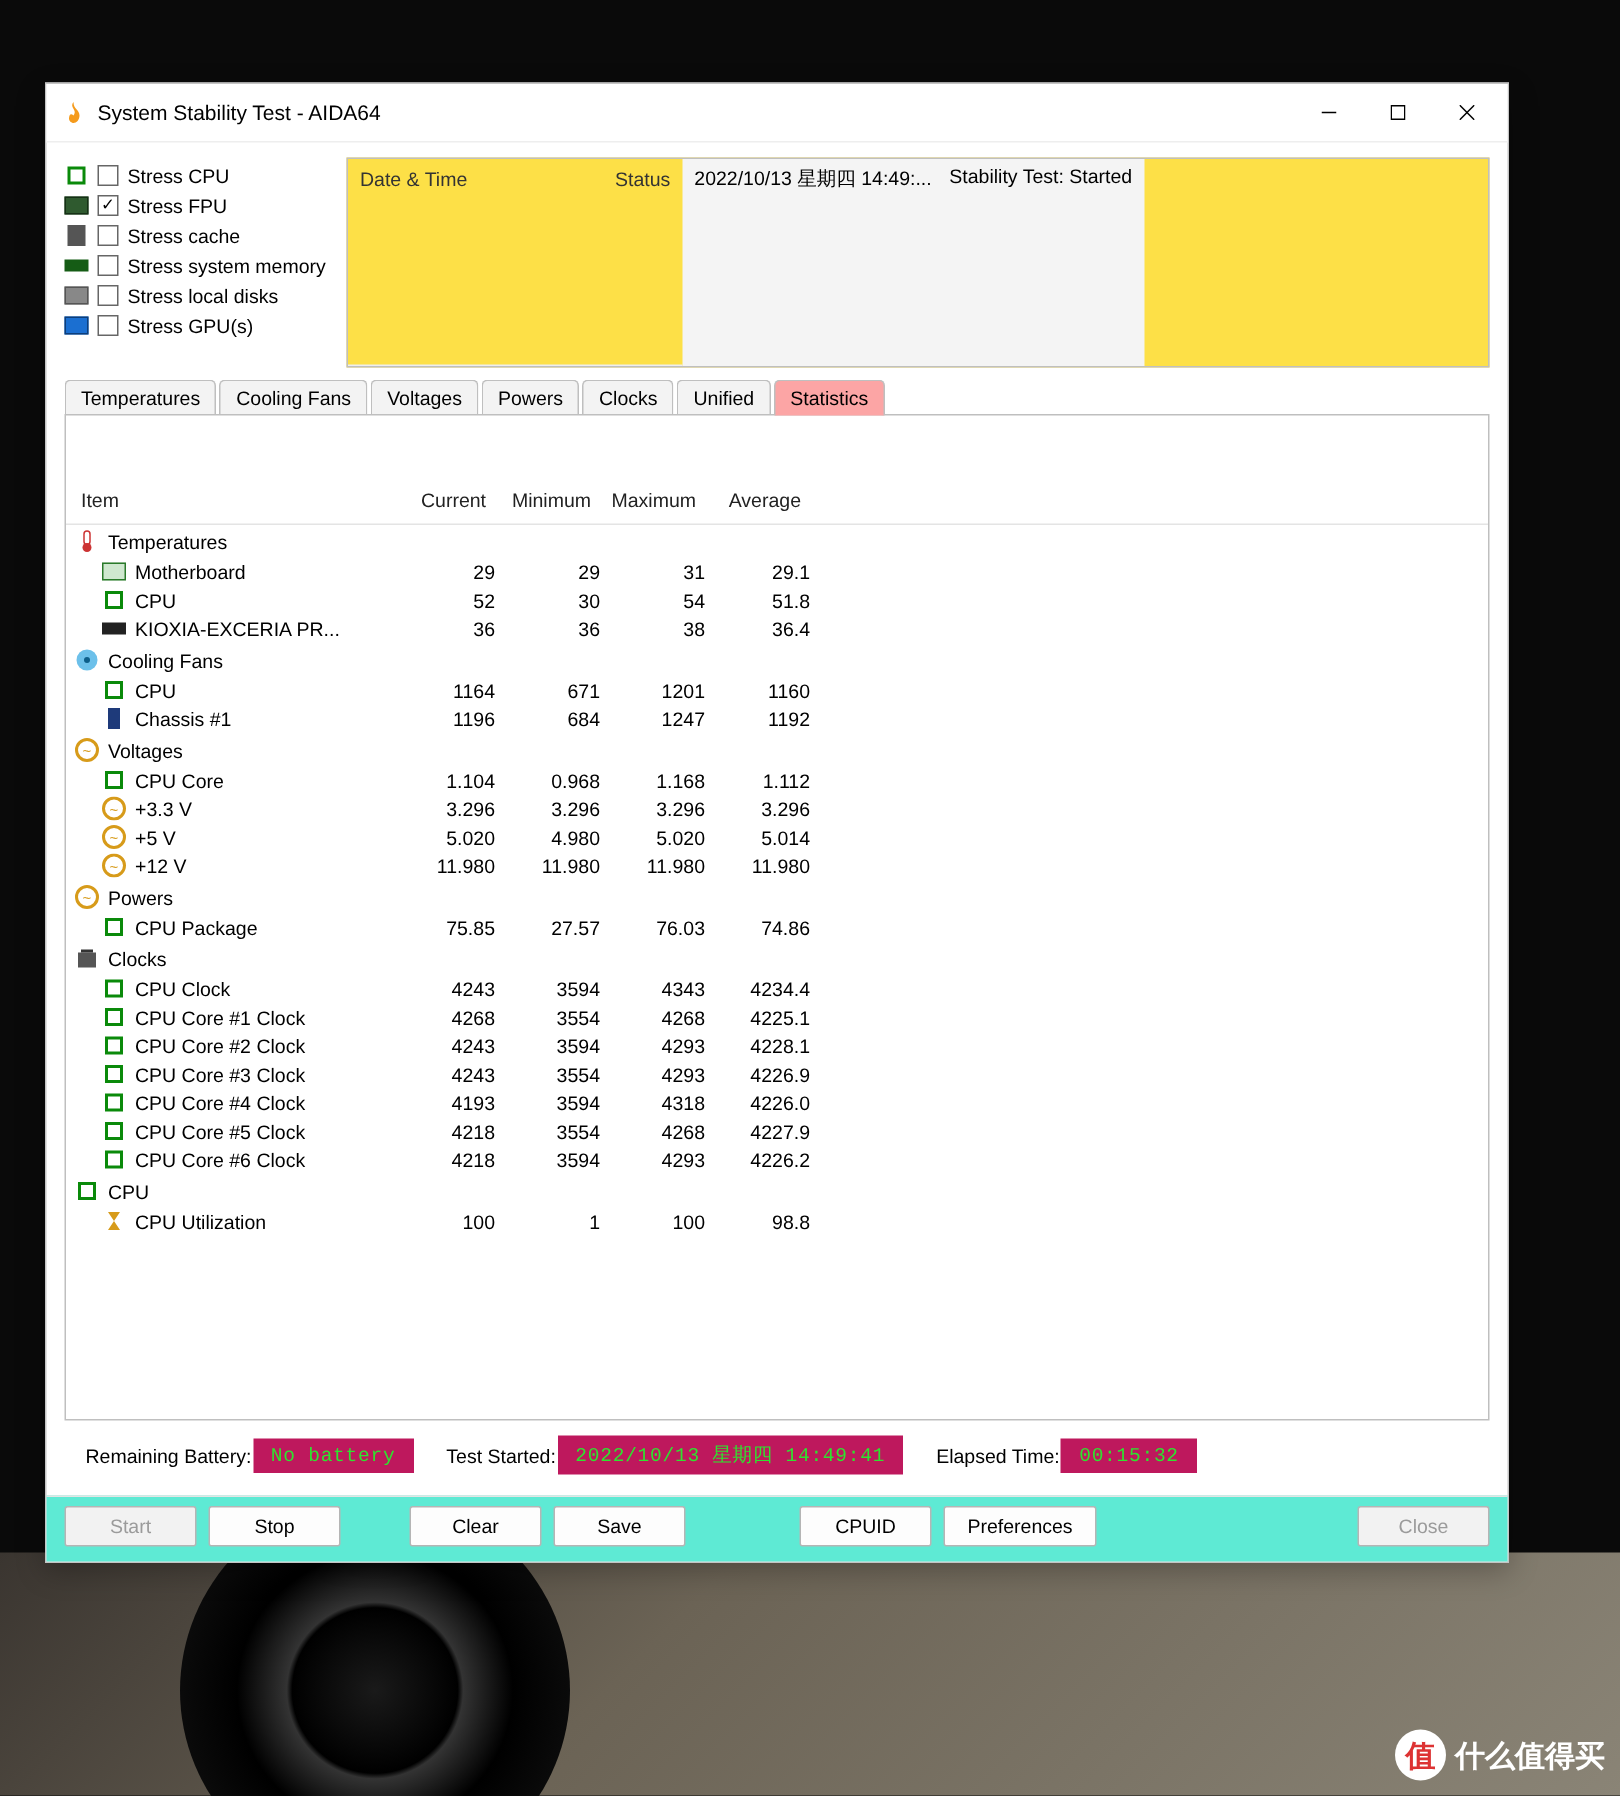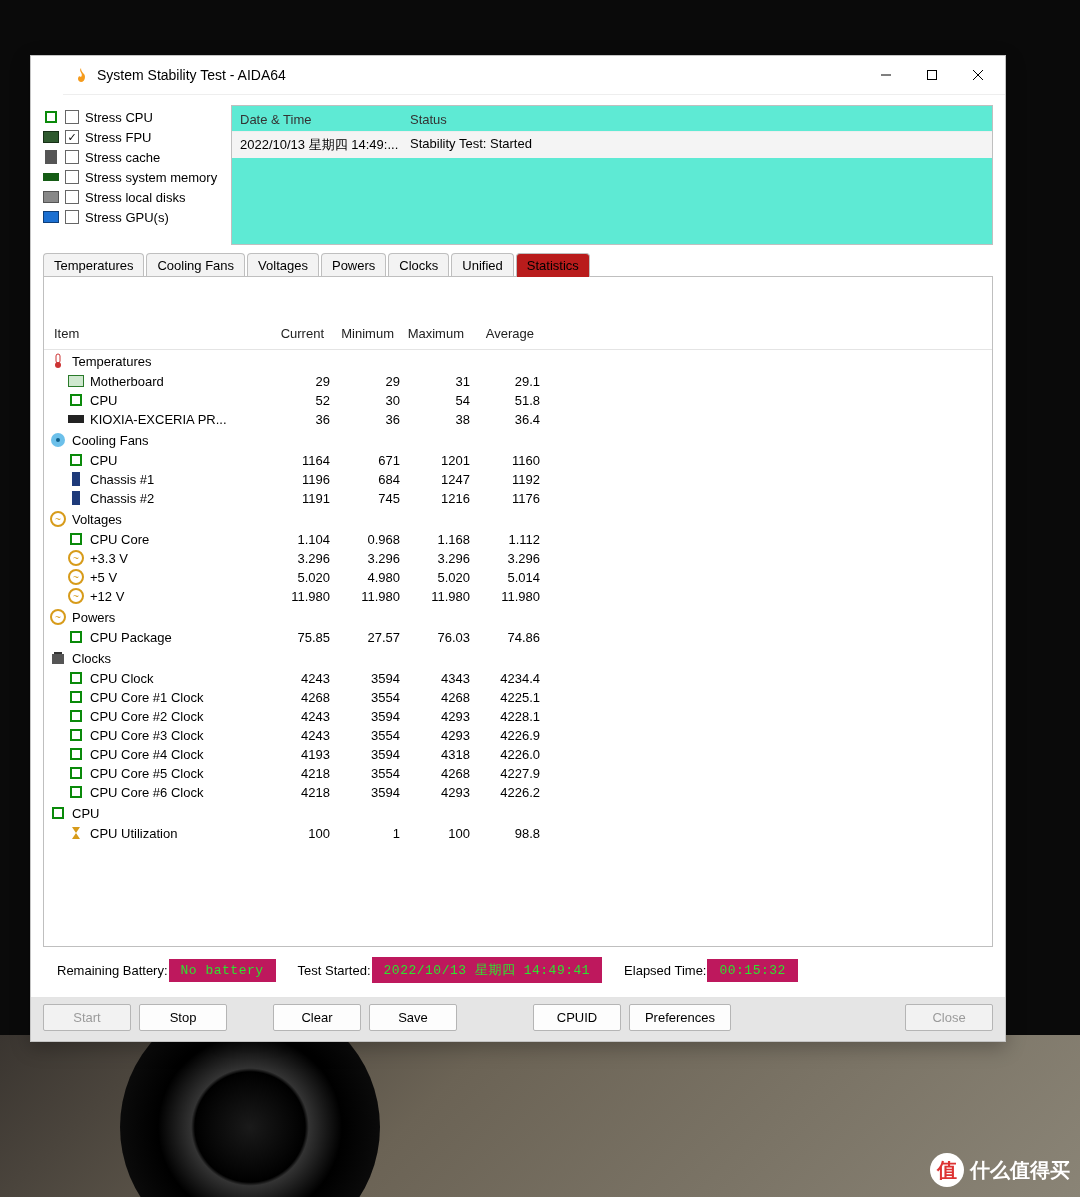--- a/index.html
+++ b/index.html
@@ -1,54 +1,54 @@
 <!DOCTYPE html>
 <html><head>
 <meta charset="utf-8">
 <style>
   html,body{margin:0;padding:0;width:1080px;height:1197px;overflow:hidden;background:#0a0a0a;font-family:"Segoe UI",Tahoma,sans-serif;font-size:14px;color:#000;}
   .bg-photo{position:absolute;left:0;top:1035px;width:1080px;height:162px;background:linear-gradient(135deg,#3a3530 0%,#6b6355 40%,#8a8476 100%);}
   .wheel{position:absolute;left:120px;bottom:-60px;width:260px;height:260px;border-radius:50%;background:radial-gradient(circle,#1a1a1a 0%,#000 30%,#333 32%,#000 50%,#0a0a0a 70%);} 
   .app{position:absolute;left:30px;top:55px;width:974px;height:985px;background:#fff;border:1px solid #c4c4c4;display:flex;flex-direction:column;box-shadow:0 6px 18px rgba(0,0,0,.25);}
-  .titlebar{height:38px;display:flex;align-items:center;padding:0 4px 0 10px;background:#fff;border-bottom:1px solid #eee;margin-left:32px;}
+  .titlebar{height:38px;display:flex;align-items:center;padding:0 4px 0 10px;background:#fff;border-bottom:1px solid #eee;}
   .titlebar .flame{width:16px;height:16px;margin-right:8px;}
   .titlebar .title{flex:0 0 auto;font-size:14px;}
   .titlebar .spacer{flex:1;}
   .winbtn{width:46px;height:32px;display:flex;align-items:center;justify-content:center;}
   .winbtn svg{width:10px;height:10px;}
   .body{flex:1;display:flex;flex-direction:column;padding:10px 12px 8px 12px;}
   .top-row{display:flex;gap:8px;height:140px;}
   .stress-col{width:180px;display:flex;flex-direction:column;gap:4px;padding-top:4px;}
   .stress-item{display:flex;align-items:center;gap:6px;font-size:13px;}
   .stress-item .icon-box{width:16px;height:16px;display:flex;align-items:center;justify-content:center;}
   .chk{width:14px;height:14px;border:1px solid #666;box-sizing:border-box;display:flex;align-items:center;justify-content:center;background:#fff;}
   .chk.checked::after{content:"✓";font-size:11px;line-height:1;color:#000;}
-  .log-panel{flex:1;border:1px solid #bfbfbf;display:flex;flex-direction:column;background:#5eead4;}
+  .log-panel{flex:1;border:1px solid #bfbfbf;display:flex;flex-direction:row;background:#fde047;}
   .log-head{display:flex;font-size:13px;color:#333;padding:6px 8px 4px;border-bottom:1px solid #eee;}
   .log-head .c1{flex:0 0 170px;}
   .log-head .c2{flex:1;}
   .log-row{display:flex;font-size:13px;padding:4px 8px;background:#f4f4f4;}
   .log-row .c1{flex:0 0 170px;}
   .log-row .c2{flex:1;}
   .tabs{display:flex;gap:0;margin-top:8px;font-size:13px;}
   .tab{padding:4px 10px;border:1px solid #bfbfbf;border-bottom:none;background:#f3f3f3;border-radius:4px 4px 0 0;margin-right:2px;}
-  .tab.active{background:#b91c1c;position:relative;z-index:2;}
+  .tab.active{background:#fca5a5;position:relative;z-index:2;}
   .grid-panel{flex:1;border:1px solid #bfbfbf;background:#fff;overflow:hidden;margin-top:-1px;}
   .grid-head{display:flex;padding:6px 10px 8px;font-size:13px;color:#222;border-bottom:1px solid #e4e4e4;margin-top:43px;}
   .col-item{flex:0 0 200px;}
   .col-n{flex:0 0 70px;text-align:right;}
   .group{display:flex;align-items:center;gap:6px;padding:3px 6px;font-size:13px;}
   .group .gicon{width:16px;height:16px;display:flex;align-items:center;justify-content:center;}
   .row{display:flex;align-items:flex-start;padding:2px 6px 2px 24px;font-size:13px;}
   .row .ricon{width:16px;height:14px;margin-right:6px;display:flex;align-items:center;justify-content:center;}
   .row .label{flex:0 0 170px;}
   .row .v{flex:0 0 70px;text-align:right;}
   .status-bar{display:flex;align-items:center;gap:1px;padding:10px 14px 6px;font-size:13px;}
   .lcd{background:#be185d;color:#2fe22f;font-family:"Courier New",monospace;font-size:13px;padding:4px 12px;letter-spacing:.5px;}
-  .btn-row{display:flex;gap:8px;padding:6px 12px 10px;background:#e5e5e5;border-top:1px solid #e4e4e4;}
+  .btn-row{display:flex;gap:8px;padding:6px 12px 10px;background:#5eead4;border-top:1px solid #e4e4e4;}
   .btn{border:1px solid #b5b5b5;background:#fdfdfd;padding:5px 0;width:86px;text-align:center;font-size:13px;border-radius:2px;}
   .btn.disabled{color:#9b9b9b;background:#f2f2f2;}
   .btn.right{margin-left:auto;}
   .watermark{position:absolute;right:10px;bottom:10px;display:flex;align-items:center;gap:6px;color:#fff;font-size:20px;font-weight:bold;font-family:"Microsoft YaHei",sans-serif;}
   .watermark .badge{width:34px;height:34px;border-radius:50%;background:#fff;color:#d33;display:flex;align-items:center;justify-content:center;font-size:20px;font-weight:bold;}
   
   .sq-green{width:12px;height:12px;border:2px solid #0a8a0a;box-sizing:border-box;}
   .sq-chip{width:14px;height:10px;background:#2f5a2f;border:1px solid #163016;}
   .ram{width:16px;height:8px;background:#155c15;}
   .disk{width:14px;height:10px;background:#888;border:1px solid #555;}
@@ -231,30 +231,20 @@
           <div class="row">
     <span class="ricon">
               <span class="chass"></span>
             </span>
     <span class="label">Chassis #1</span>
     <span class="v">1196</span>
     <span class="v">684</span>
     <span class="v">1247</span>
     <span class="v">1192</span>
           </div>
-          <div class="row">
-    <span class="ricon">
-              <span class="chass"></span>
-            </span>
-    <span class="label">Chassis #2</span>
-    <span class="v">1191</span>
-    <span class="v">745</span>
-    <span class="v">1216</span>
-    <span class="v">1176</span>
-          </div>
           <div class="group">
     <span class="gicon">
               <svg viewBox="0 0 16 16">
                 <circle cx="8" cy="8" r="7" fill="none" stroke="#d79b1a" stroke-width="2"></circle>
                 <text x="8" y="12" text-anchor="middle" font-size="10" fill="#d79b1a">~</text>
               </svg>
             </span>
     <span>Voltages</span>
           </div>
           <div class="row">

